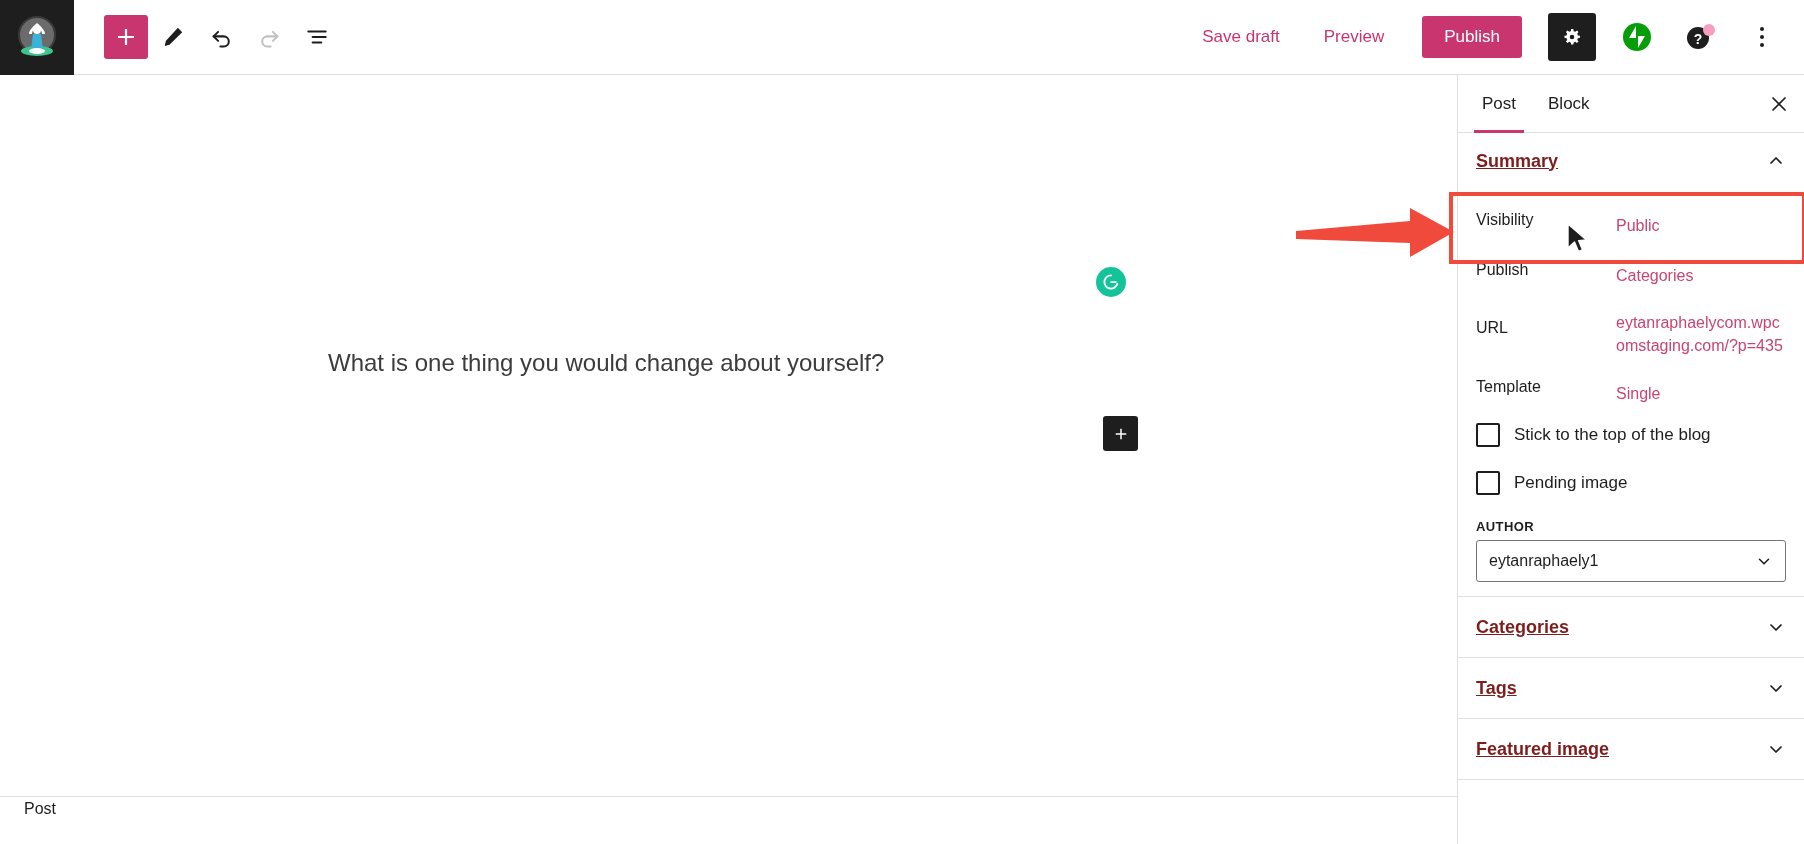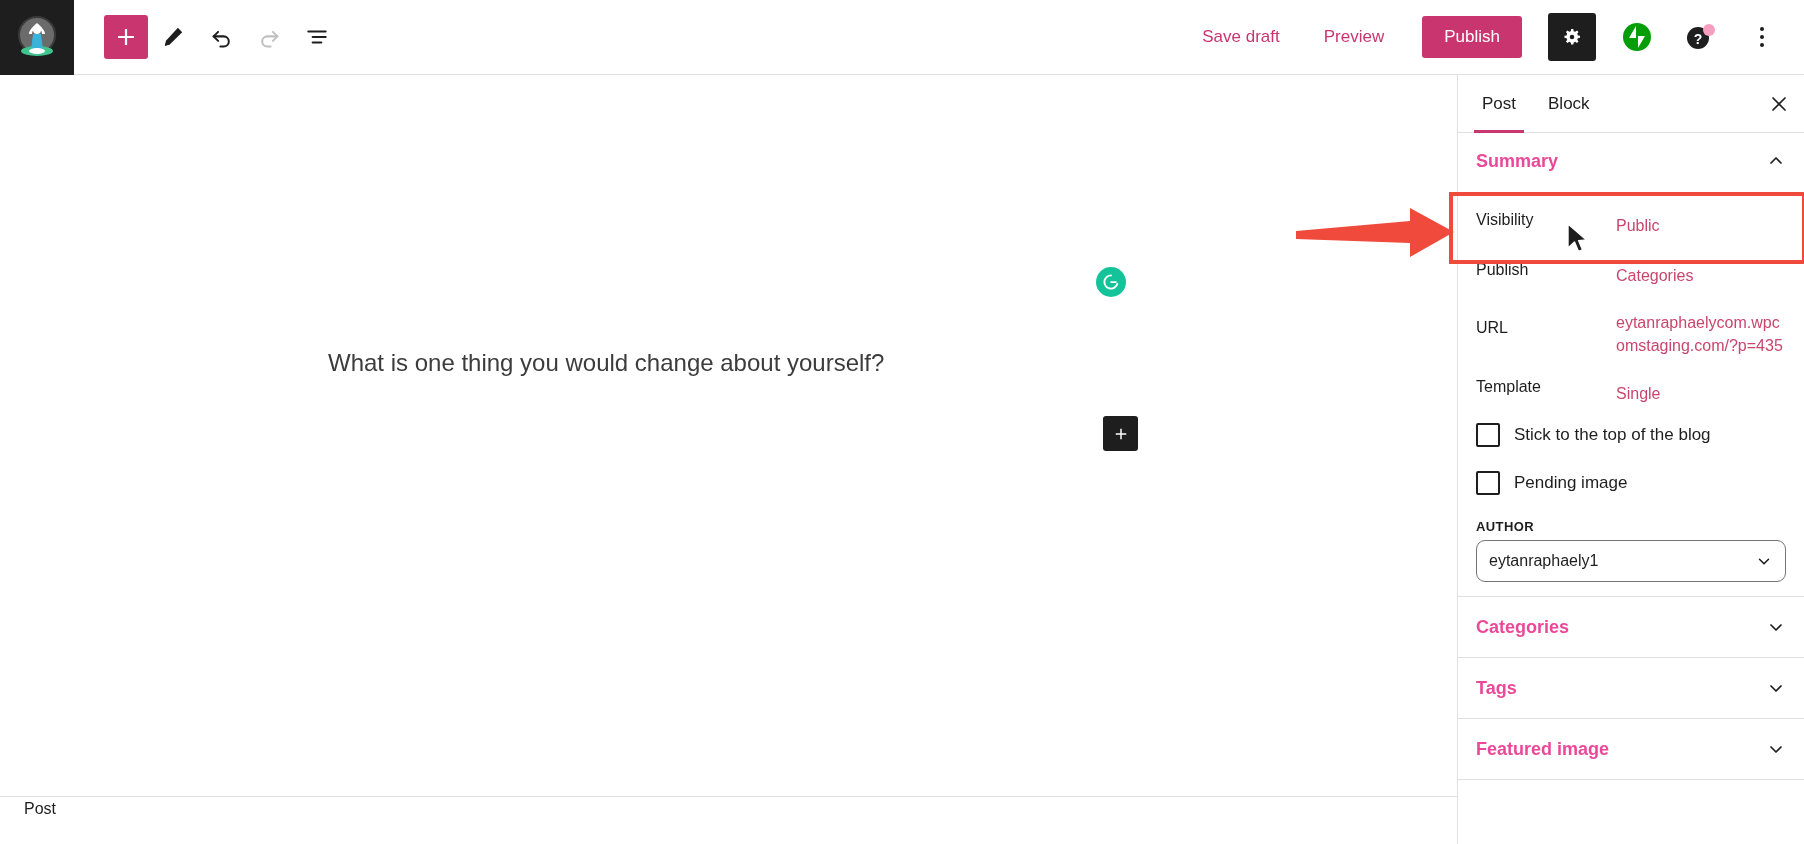--- a/index.html
+++ b/index.html
@@ -123,21 +123,21 @@
   .sb-close {
     margin-left:auto; width:50px; background:transparent; border:none;
     cursor:pointer; display:flex; align-items:center; justify-content:center;
     color:#1e1e1e; font-size:24px; padding:0;
   }
 
   .panel-head {
     height:56px; display:flex; align-items:center; justify-content:space-between;
     padding:0 18px; cursor:pointer; background:#fff;
   }
-  .panel-head .ttl { font-size:18px; font-weight:bold; color:#ec4899; }
+  .panel-head .ttl { font-size:18px; font-weight:bold; color:#7f1d1d;text-decoration:underline; }
   .sep { height:1px; background:#e0e0e0; }
 
   .sum-row {
     display:flex; align-items:flex-start; padding:4px 18px;
     min-height:44px; font-size:16px; cursor:pointer;
   }
   .sum-row .lab { width:140px; flex:0 0 140px; color:#1e1e1e; padding-top:2px; }
   .sum-row .val { color:#c9456f; word-break:break-all; line-height:1.45;margin-top:14px; }
 
   .cbrow {
@@ -148,21 +148,21 @@
     width:24px; height:24px; border:2px solid #1e1e1e; border-radius:2px;
     background:#fff; flex:0 0 24px;
   }
   .cbrow span { font-size:17px; color:#1e1e1e; }
 
   .author-label {
     padding:12px 18px 6px; font-size:13px; font-weight:bold;
     color:#1e1e1e; letter-spacing:0.4px;
   }
   .author-select {
-    margin:0 18px 14px; height:42px; border:1px solid #757575; border-radius:9px;
+    margin:0 18px 14px; height:42px; border:1px solid #757575; border-radius:3px;
     display:flex; align-items:center; justify-content:space-between;
     padding:0 12px; cursor:pointer; background:#fff;
   }
   .author-select span { font-size:16px; color:#1e1e1e; }
 
   
   .anno-box {
     position:absolute; left:1449px; top:192px; width:357px; height:72px;
     border:4px solid #ef4a3c; pointer-events:none; z-index:30;
   }

